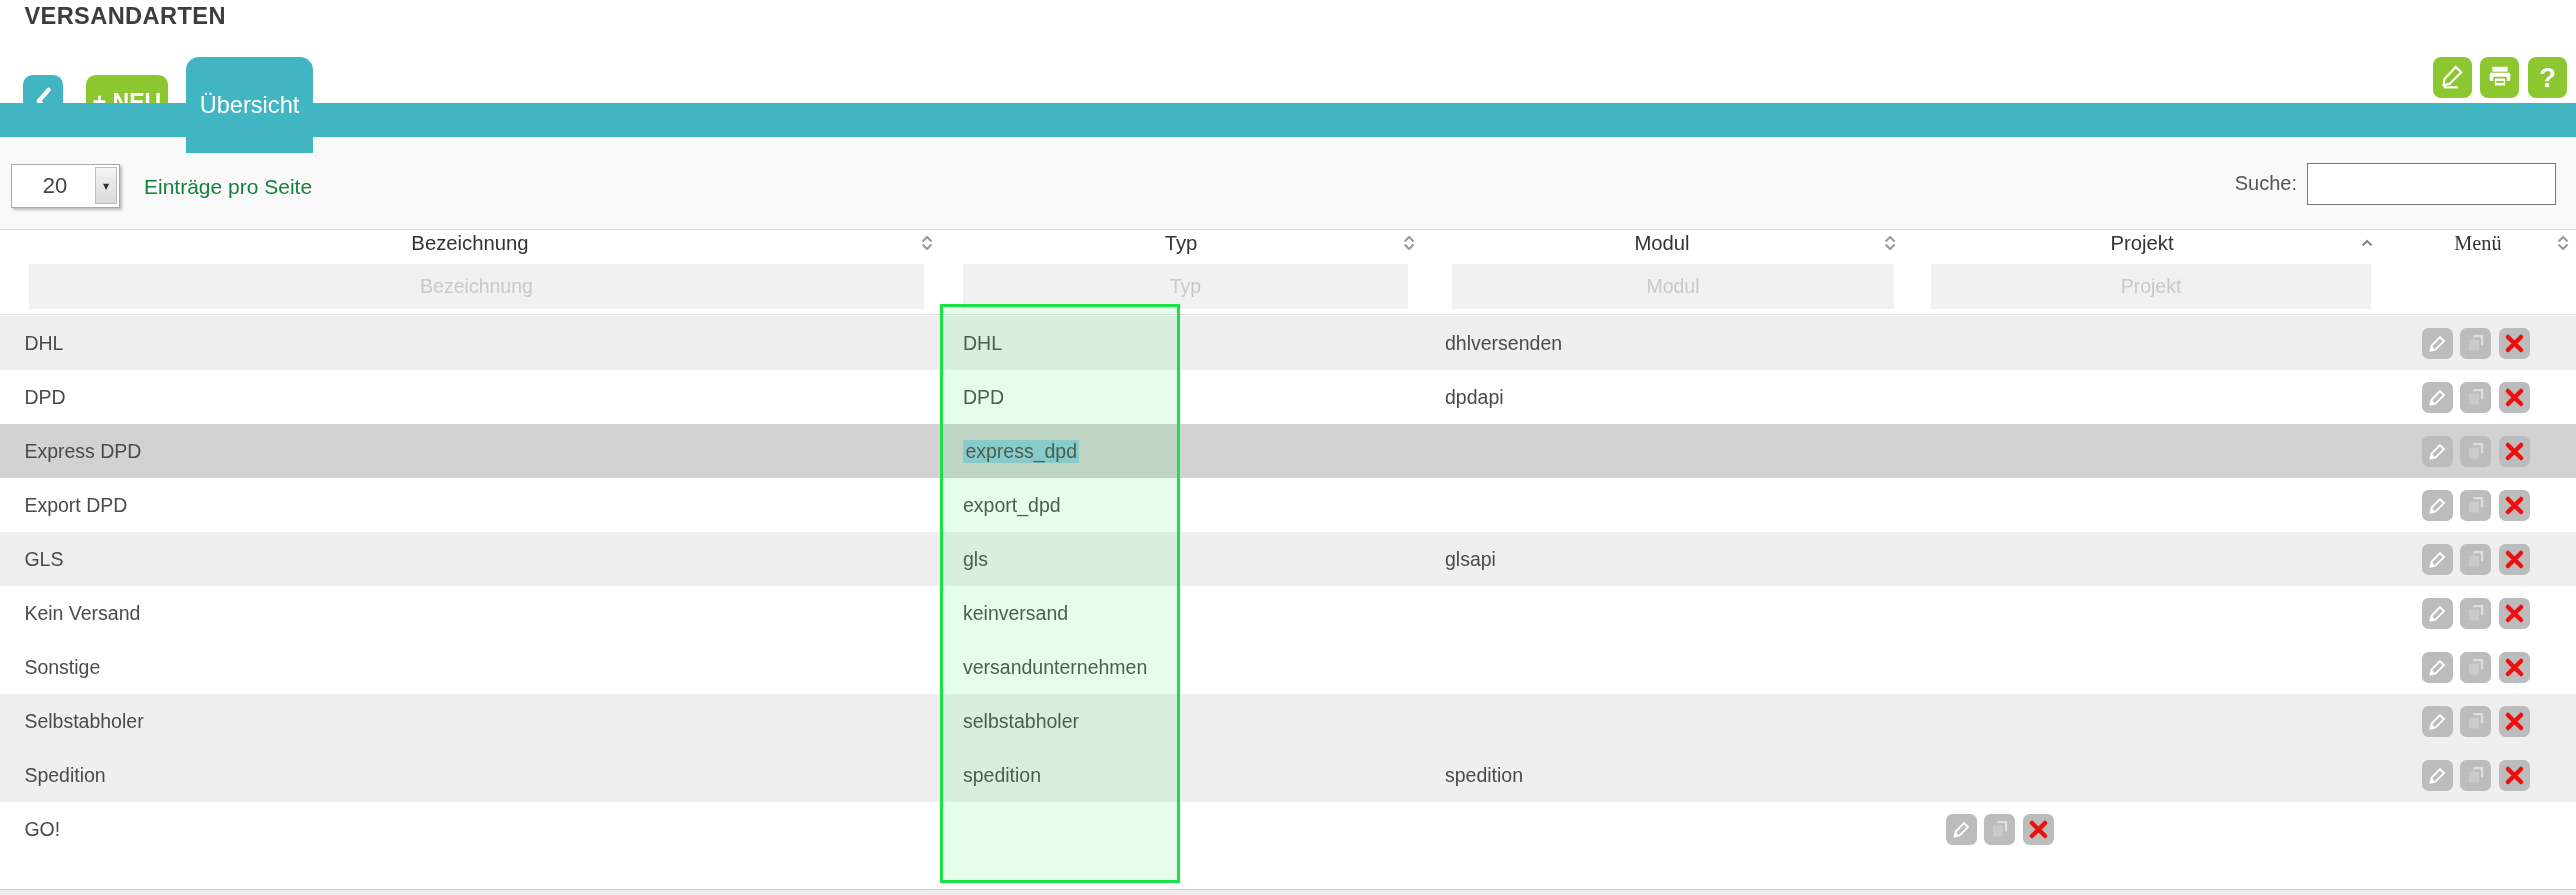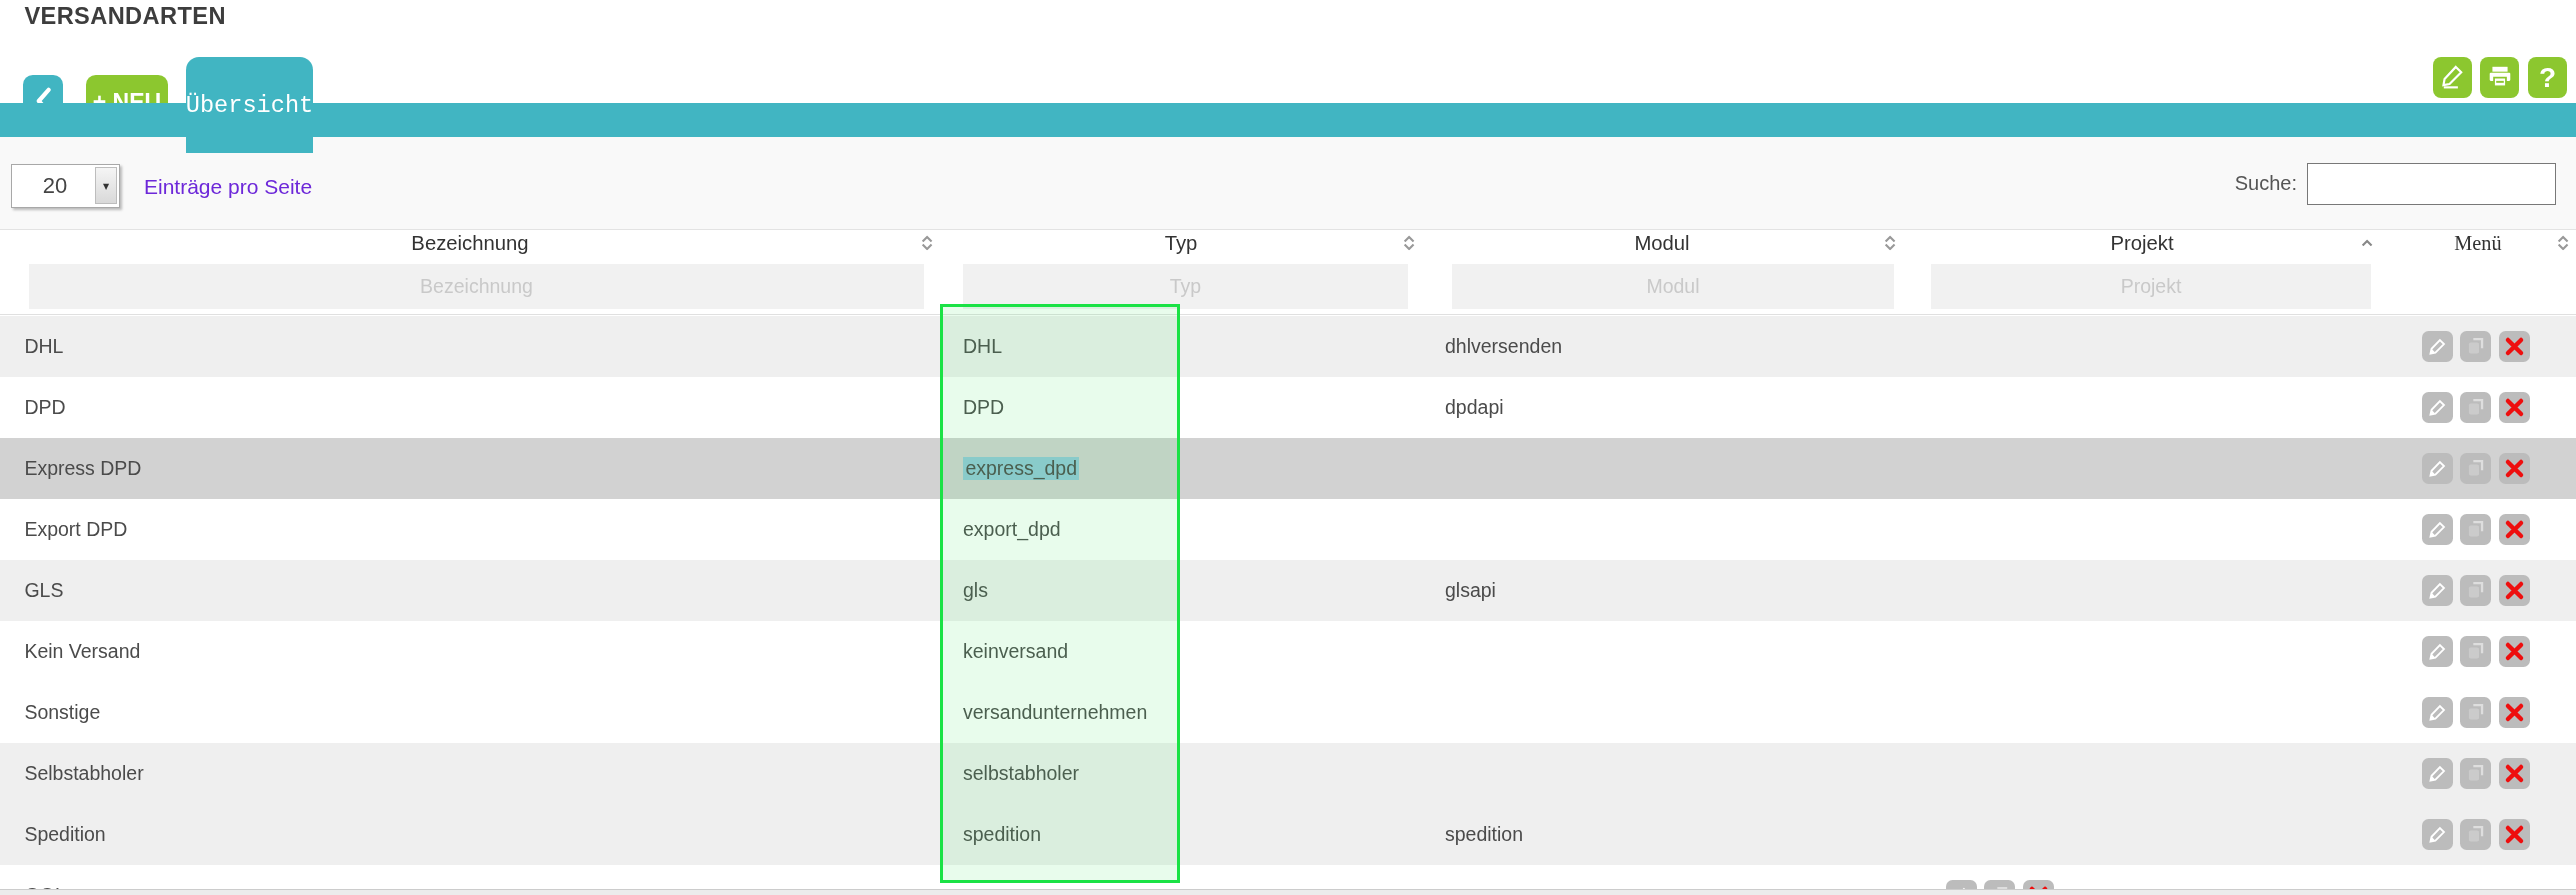--- a/index.html
+++ b/index.html
@@ -12,62 +12,62 @@
   .page-title { position:absolute; left:24.4px; top:3.3px; font-size:23.6px; font-weight:bold; color:#3d3d3d; letter-spacing:0.4px; }
 
   .back-btn { position:absolute; left:23px; top:75px; width:40px; height:55px; background:#41b5c2; border-radius:9.8px;
               display:flex; align-items:center; justify-content:center; cursor:pointer; }
   .back-btn svg { width:18px; height:28px; }
 
   .new-btn { position:absolute; left:86px; top:75px; width:82px; height:55px; background:#8cc72f; border-radius:9.8px;
              display:flex; align-items:center; justify-content:center; color:#fff; font-size:23px; font-weight:bold; cursor:pointer; }
 
   .tab { position:absolute; left:186px; top:57px; width:127px; height:96px; background:#41b5c2; border-radius:13px 13px 0 0;
-         display:flex; align-items:center; justify-content:center; color:#fff; font-size:23.6px; z-index:3; cursor:pointer;font-family:Liberation Mono, monospace; }
+         display:flex; align-items:center; justify-content:center; color:#fff; font-size:23.6px; z-index:3; cursor:pointer; }
 
   .teal-bar { position:absolute; left:0; top:103px; width:2576px; height:34px; background:#41b5c2; z-index:2; }
 
   .hdr-icon-btn { position:absolute; top:57px; width:39px; height:41px; background:#8cc72f; border-radius:8.1px;
                   display:flex; align-items:center; justify-content:center; color:#fff; cursor:pointer; }
   .hdr-icon-btn.edit  { left:2433px; }
   .hdr-icon-btn.print { left:2480px; }
   .hdr-icon-btn.help  { left:2528px; font-size:28px; font-weight:bold; }
   .hdr-icon-btn svg { width:26px; height:26px; }
 
   
   .sub-bar { position:absolute; left:0; top:137px; width:2576px; height:92px; background:#f9f9f9; }
 
   .select-box { position:absolute; left:11.4px; top:164px; width:109px; height:44px; background:#fff;
                 border:0.8px solid #a8a8a8; box-shadow:1.6px 1.6px 2.4px rgba(0,0,0,0.25); cursor:pointer; }
   .select-value { position:absolute; left:0; top:0; width:85px; height:42px; display:flex; align-items:center; justify-content:center;
                   font-size:22px; color:#444; }
   .select-arrow { position:absolute; right:2.4px; top:2.4px; width:22px; height:37px; background:linear-gradient(#f5f5f5,#d9d9d9);
                   border:0.8px solid #bdbdbd; display:flex; align-items:center; justify-content:center; font-size:12.2px; color:#333; }
 
-  .entries-label { position:absolute; left:144px; top:175px; font-size:21px; color:#6d28d9; }
+  .entries-label { position:absolute; left:144px; top:175px; font-size:21px; color:#15803d; }
 
   .search-label { position:absolute; right:279px; top:172px; font-size:20px; font-weight:normal; color:#555; }
   .search-input { position:absolute; left:2307px; top:163px; width:249px; height:42px; border:1.6px solid #787878; background:#fff;
                   font-size:21px; padding:0 9.8px; color:#333; outline:none; }
 
   
   .thead { position:absolute; left:0; top:229px; width:2576px; height:28px; background:#fff;
            border-top:0.8px solid #e3e3e3; border-bottom:1.6px solid #c9c9c9; }
   .th { position:absolute; top:0; height:26px; display:flex; align-items:center; justify-content:center;
         font-size:20.3px; color:#333; cursor:pointer; }
   .th .sort { position:absolute; right:6.5px; top:50%; transform:translateY(-50%); display:flex; flex-direction:column; align-items:center; gap:0.8px; }
   .th .sort svg { width:12.2px; height:7.3px; display:block; }
 
   .filter-row { position:absolute; left:0; top:256px; width:2576px; height:59px; background:#fff; border-bottom:0.8px solid #e0e0e0; }
   .filter-input { position:absolute; top:8.1px; height:45px; background:#f1f1f1; border:none; outline:none;
                   text-align:center; font-size:19.5px; color:#555; }
   .filter-input::placeholder { color:#c9c9c9; }
 
   .rows { position:absolute; left:0; top:316px; width:2576px; }
-  .row { position:relative; width:2576px; height:61px; display:grid;
+  .row { position:relative; width:2576px; height:54px; display:grid;
          grid-template-columns:940px 482px 482px 476px 196px; align-items:center; cursor:pointer; }
   .row.gray { background:#efefef; }
   .row.white { background:#ffffff; }
   .row.selected { background:#d2d2d2; }
   .cell { font-size:19.5px; color:#4b4b4b; padding-left:23px; white-space:nowrap; overflow:hidden; }
   .cell.first { padding-left:24.4px; }
   .text-selected { background:#92c7d8; padding:1.6px 2.4px; }
 
   .menu-cell { display:flex; align-items:center; gap:7.3px; padding-left:42px; }
   .act-btn { width:31px; height:31px; border-radius:6.5px; background:#bcbcbc; display:flex; align-items:center; justify-content:center;

